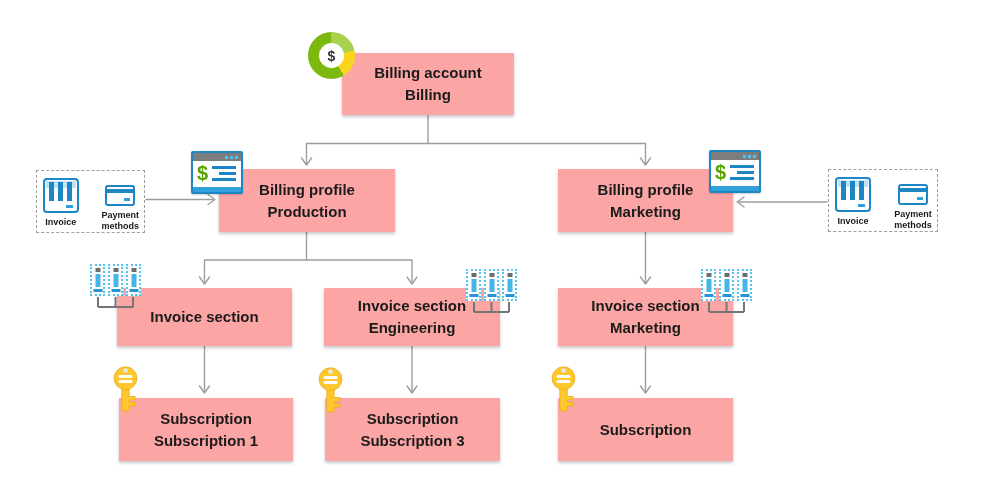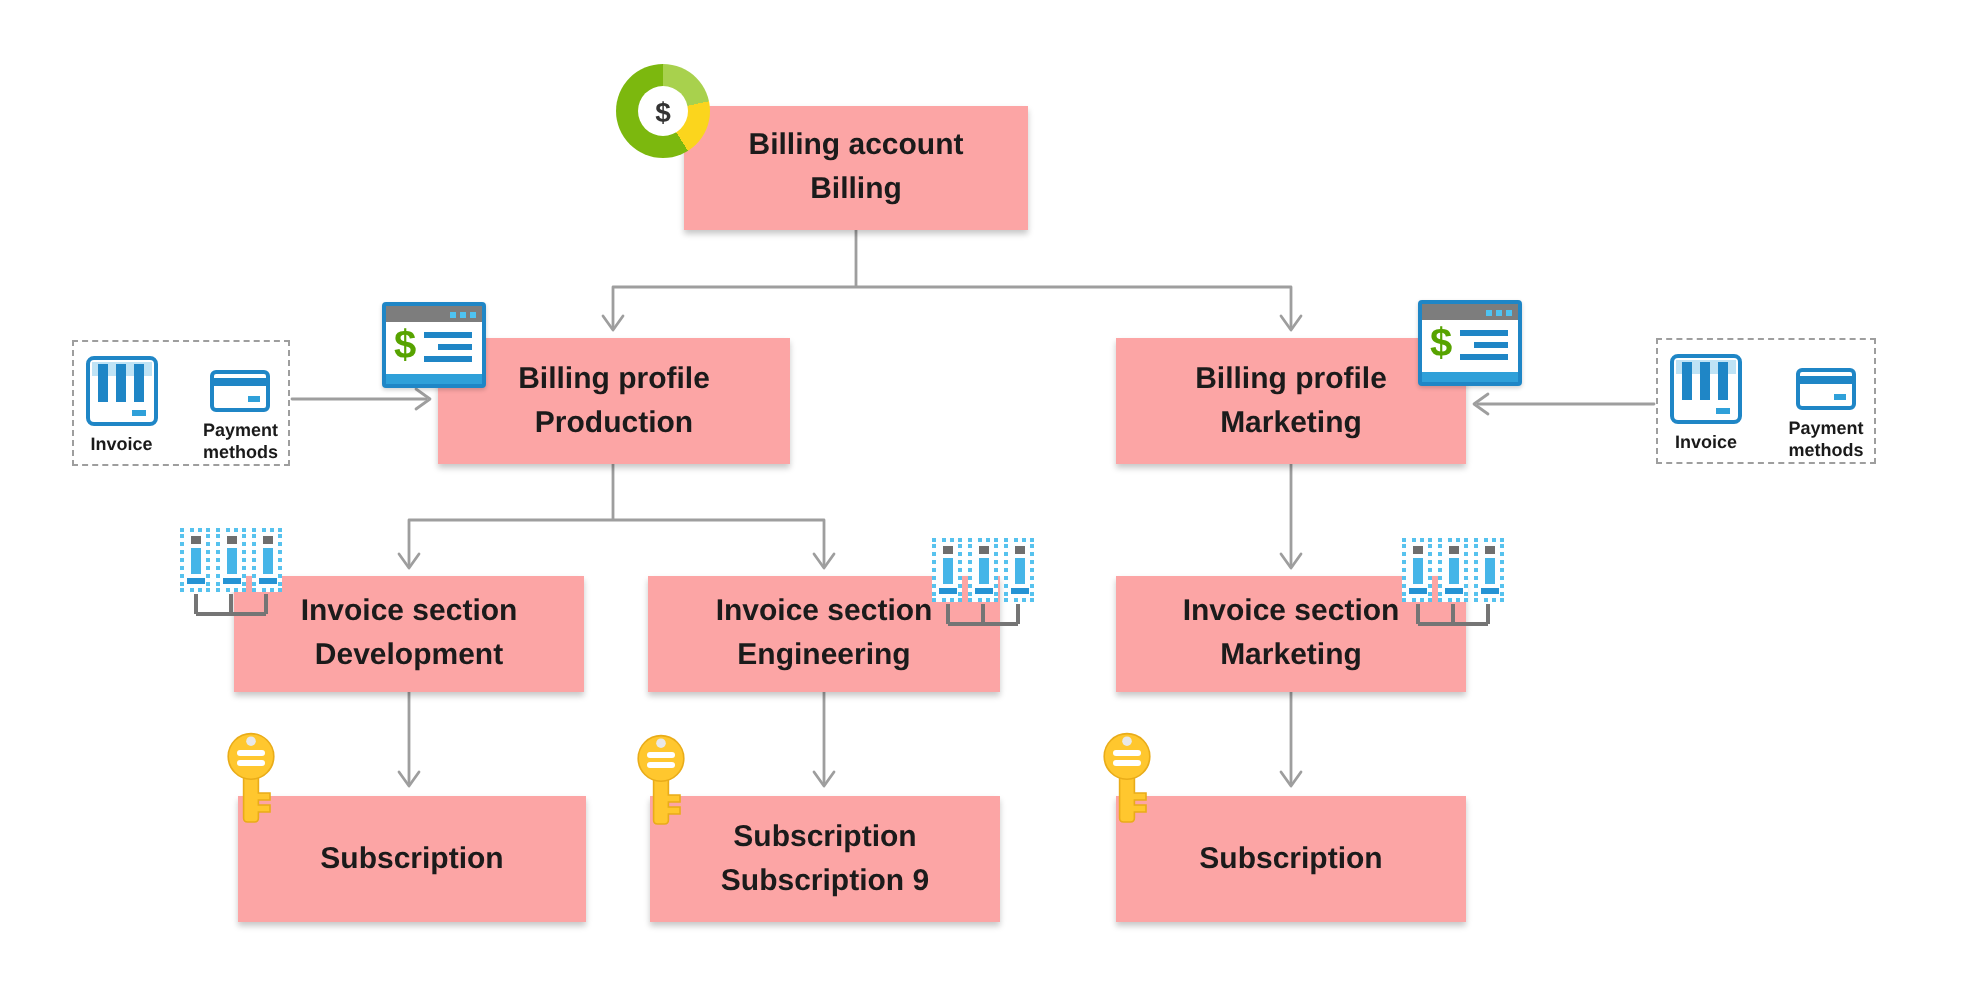--- a/index.html
+++ b/index.html
@@ -118,40 +118,40 @@
     <div>Production</div>
   </div>
 
   <div class="node" style="left:558px;top:169px;width:175px;height:63px">
     <div>Billing profile</div>
     <div>Marketing</div>
   </div>
 
   <div class="node" style="left:117px;top:288px;width:175px;height:58px">
     <div>Invoice section</div>
-    <div>Development</div>
   </div>
 
   <div class="node" style="left:324px;top:288px;width:176px;height:58px">
     <div>Invoice section</div>
     <div>Engineering</div>
   </div>
 
   <div class="node" style="left:558px;top:288px;width:175px;height:58px">
     <div>Invoice section</div>
     <div>Marketing</div>
   </div>
 
   <div class="node" style="left:119px;top:398px;width:174px;height:63px">
     <div>Subscription</div>
+    <div>Subscription 1</div>
   </div>
 
   <div class="node" style="left:325px;top:398px;width:175px;height:63px">
     <div>Subscription</div>
-    <div>Subscription 9</div>
+    <div>Subscription 3</div>
   </div>
 
   <div class="node" style="left:558px;top:398px;width:175px;height:63px">
     <div>Subscription</div>
   </div>
 
   <div class="panel" style="left:36px;top:170px;width:109px;height:63px">
     <div class="icon-block">
       <div class="inv">
         <span class="inv-band"></span>

